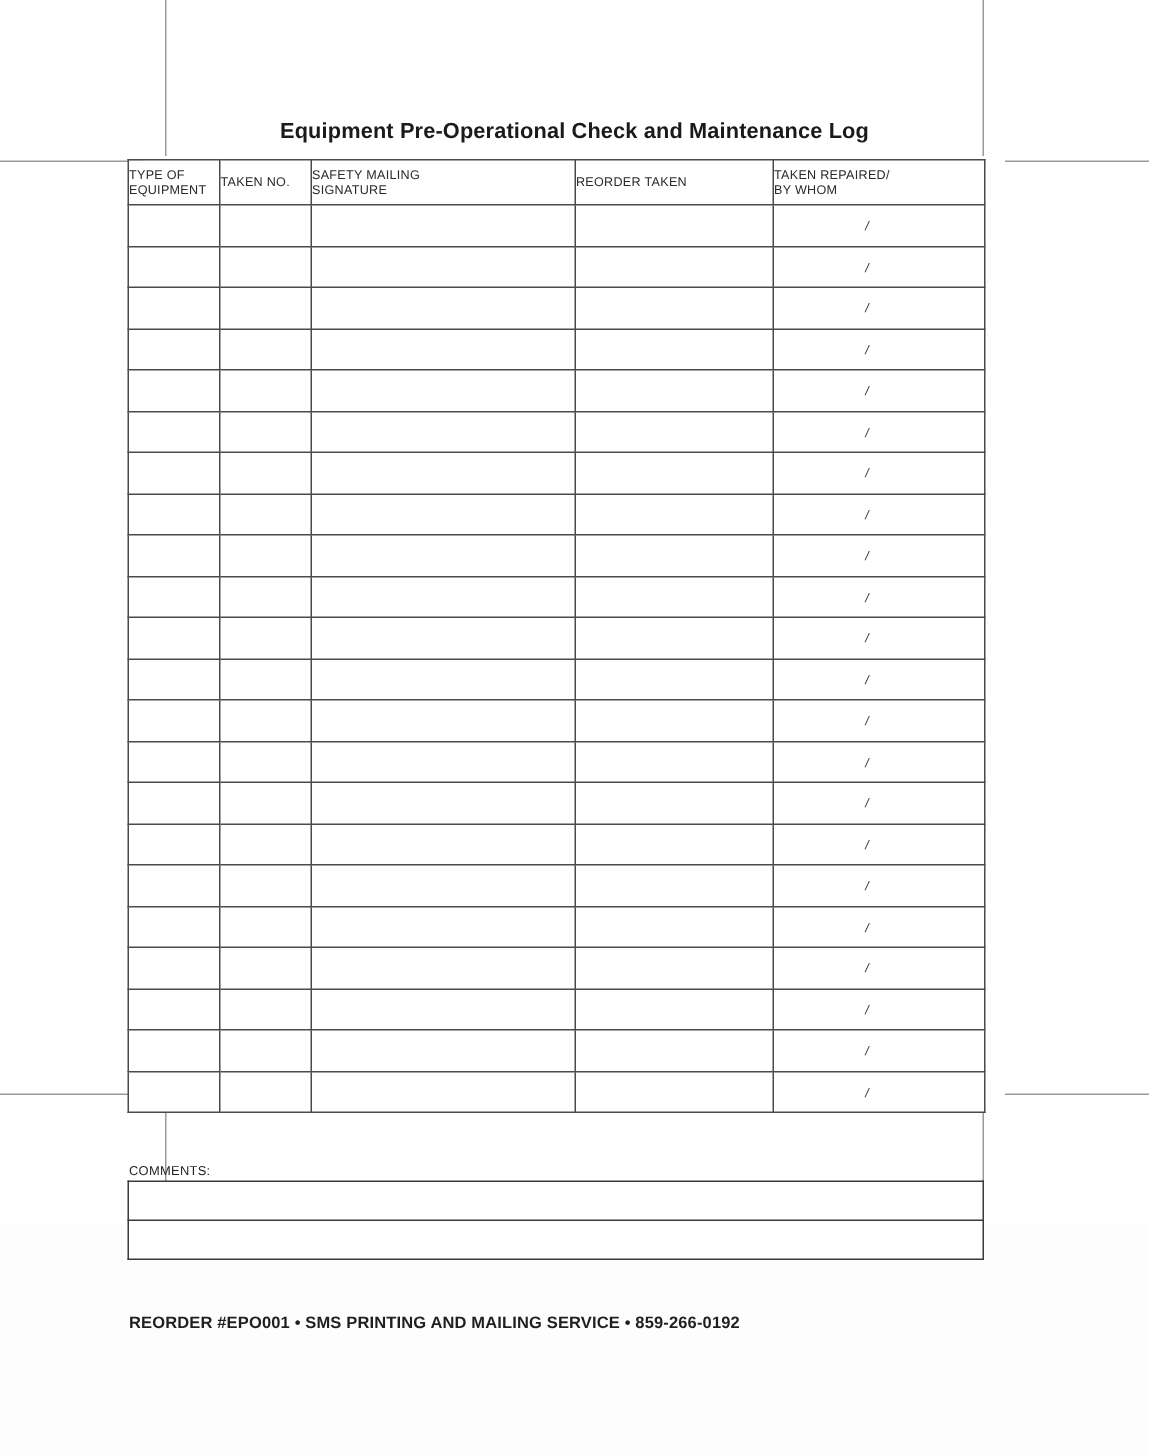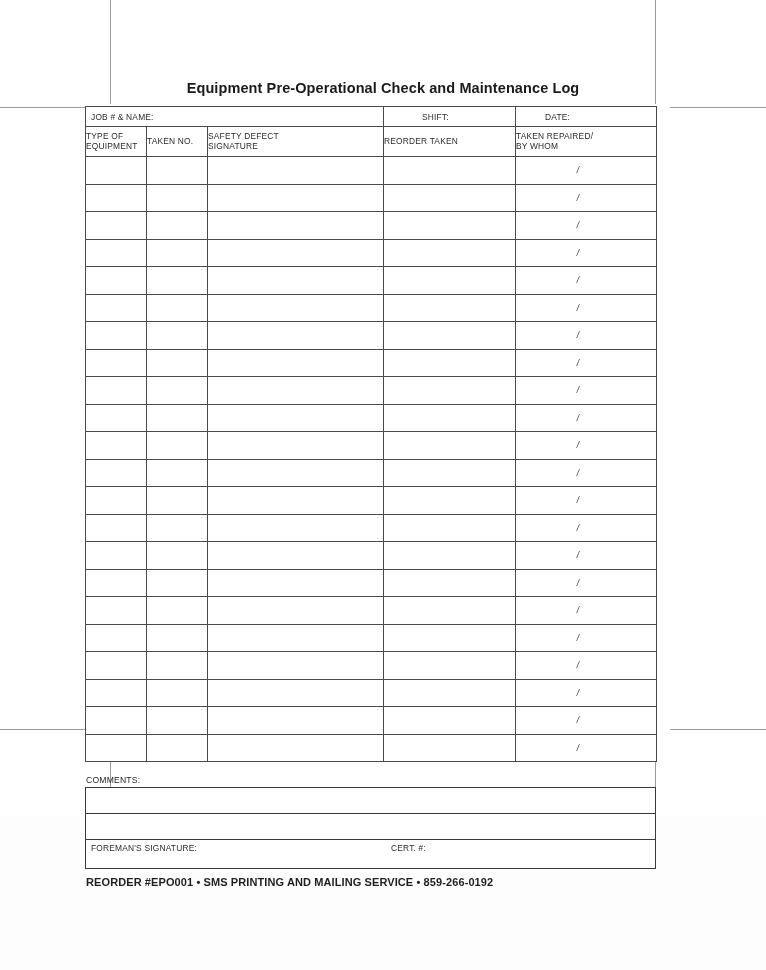--- a/index.html
+++ b/index.html
@@ -199,36 +199,31 @@
   <table class="log-table">
     <colgroup>
       <col class="c1">
         <col class="c2">
         <col class="c3">
         <col class="c4">
         <col class="c5">
     </colgroup>
     <tbody>
 
-      <tr>
-        <td class="band-cell" colspan="3">JOB # &amp; NAME:</td>
-        <td class="band-cell shift">SHIFT:</td>
-        <td class="band-cell date">DATE:</td>
-      </tr>
 
       <tr>
         <td class="hdr-cell">
           <span>TYPE OF</span><br>
           <span>EQUIPMENT</span>
         </td>
         <td class="hdr-cell">
           <span>TAKEN NO.</span>
         </td>
         <td class="hdr-cell">
-          <span>SAFETY DEFECT</span><br>
+          <span>SAFETY MAILING</span><br>
           <span>SIGNATURE</span>
         </td>
         <td class="hdr-cell">
           <span>REORDER TAKEN</span>
         </td>
         <td class="hdr-cell">
           <span>TAKEN REPAIRED/</span><br>
           <span>BY WHOM</span>
         </td>
       </tr>
@@ -393,26 +388,18 @@
   <div class="comments-label">COMMENTS:</div>
 
   <table class="bottom-table">
     <tbody>
       <tr class="cmt-row">
         <td></td>
       </tr>
       <tr class="cmt-row">
         <td></td>
       </tr>
-      <tr class="sig-row">
-        <td>
-          <div class="sig-inner">
-            <span class="sig-label">FOREMAN'S SIGNATURE:</span>
-            <span>CERT. #:</span>
-          </div>
-        </td>
-      </tr>
     </tbody>
   </table>
 
   <div class="reorder">REORDER #EPO001 • SMS PRINTING AND MAILING SERVICE • 859-266-0192</div>
 
 </div>
 
 </body></html>

